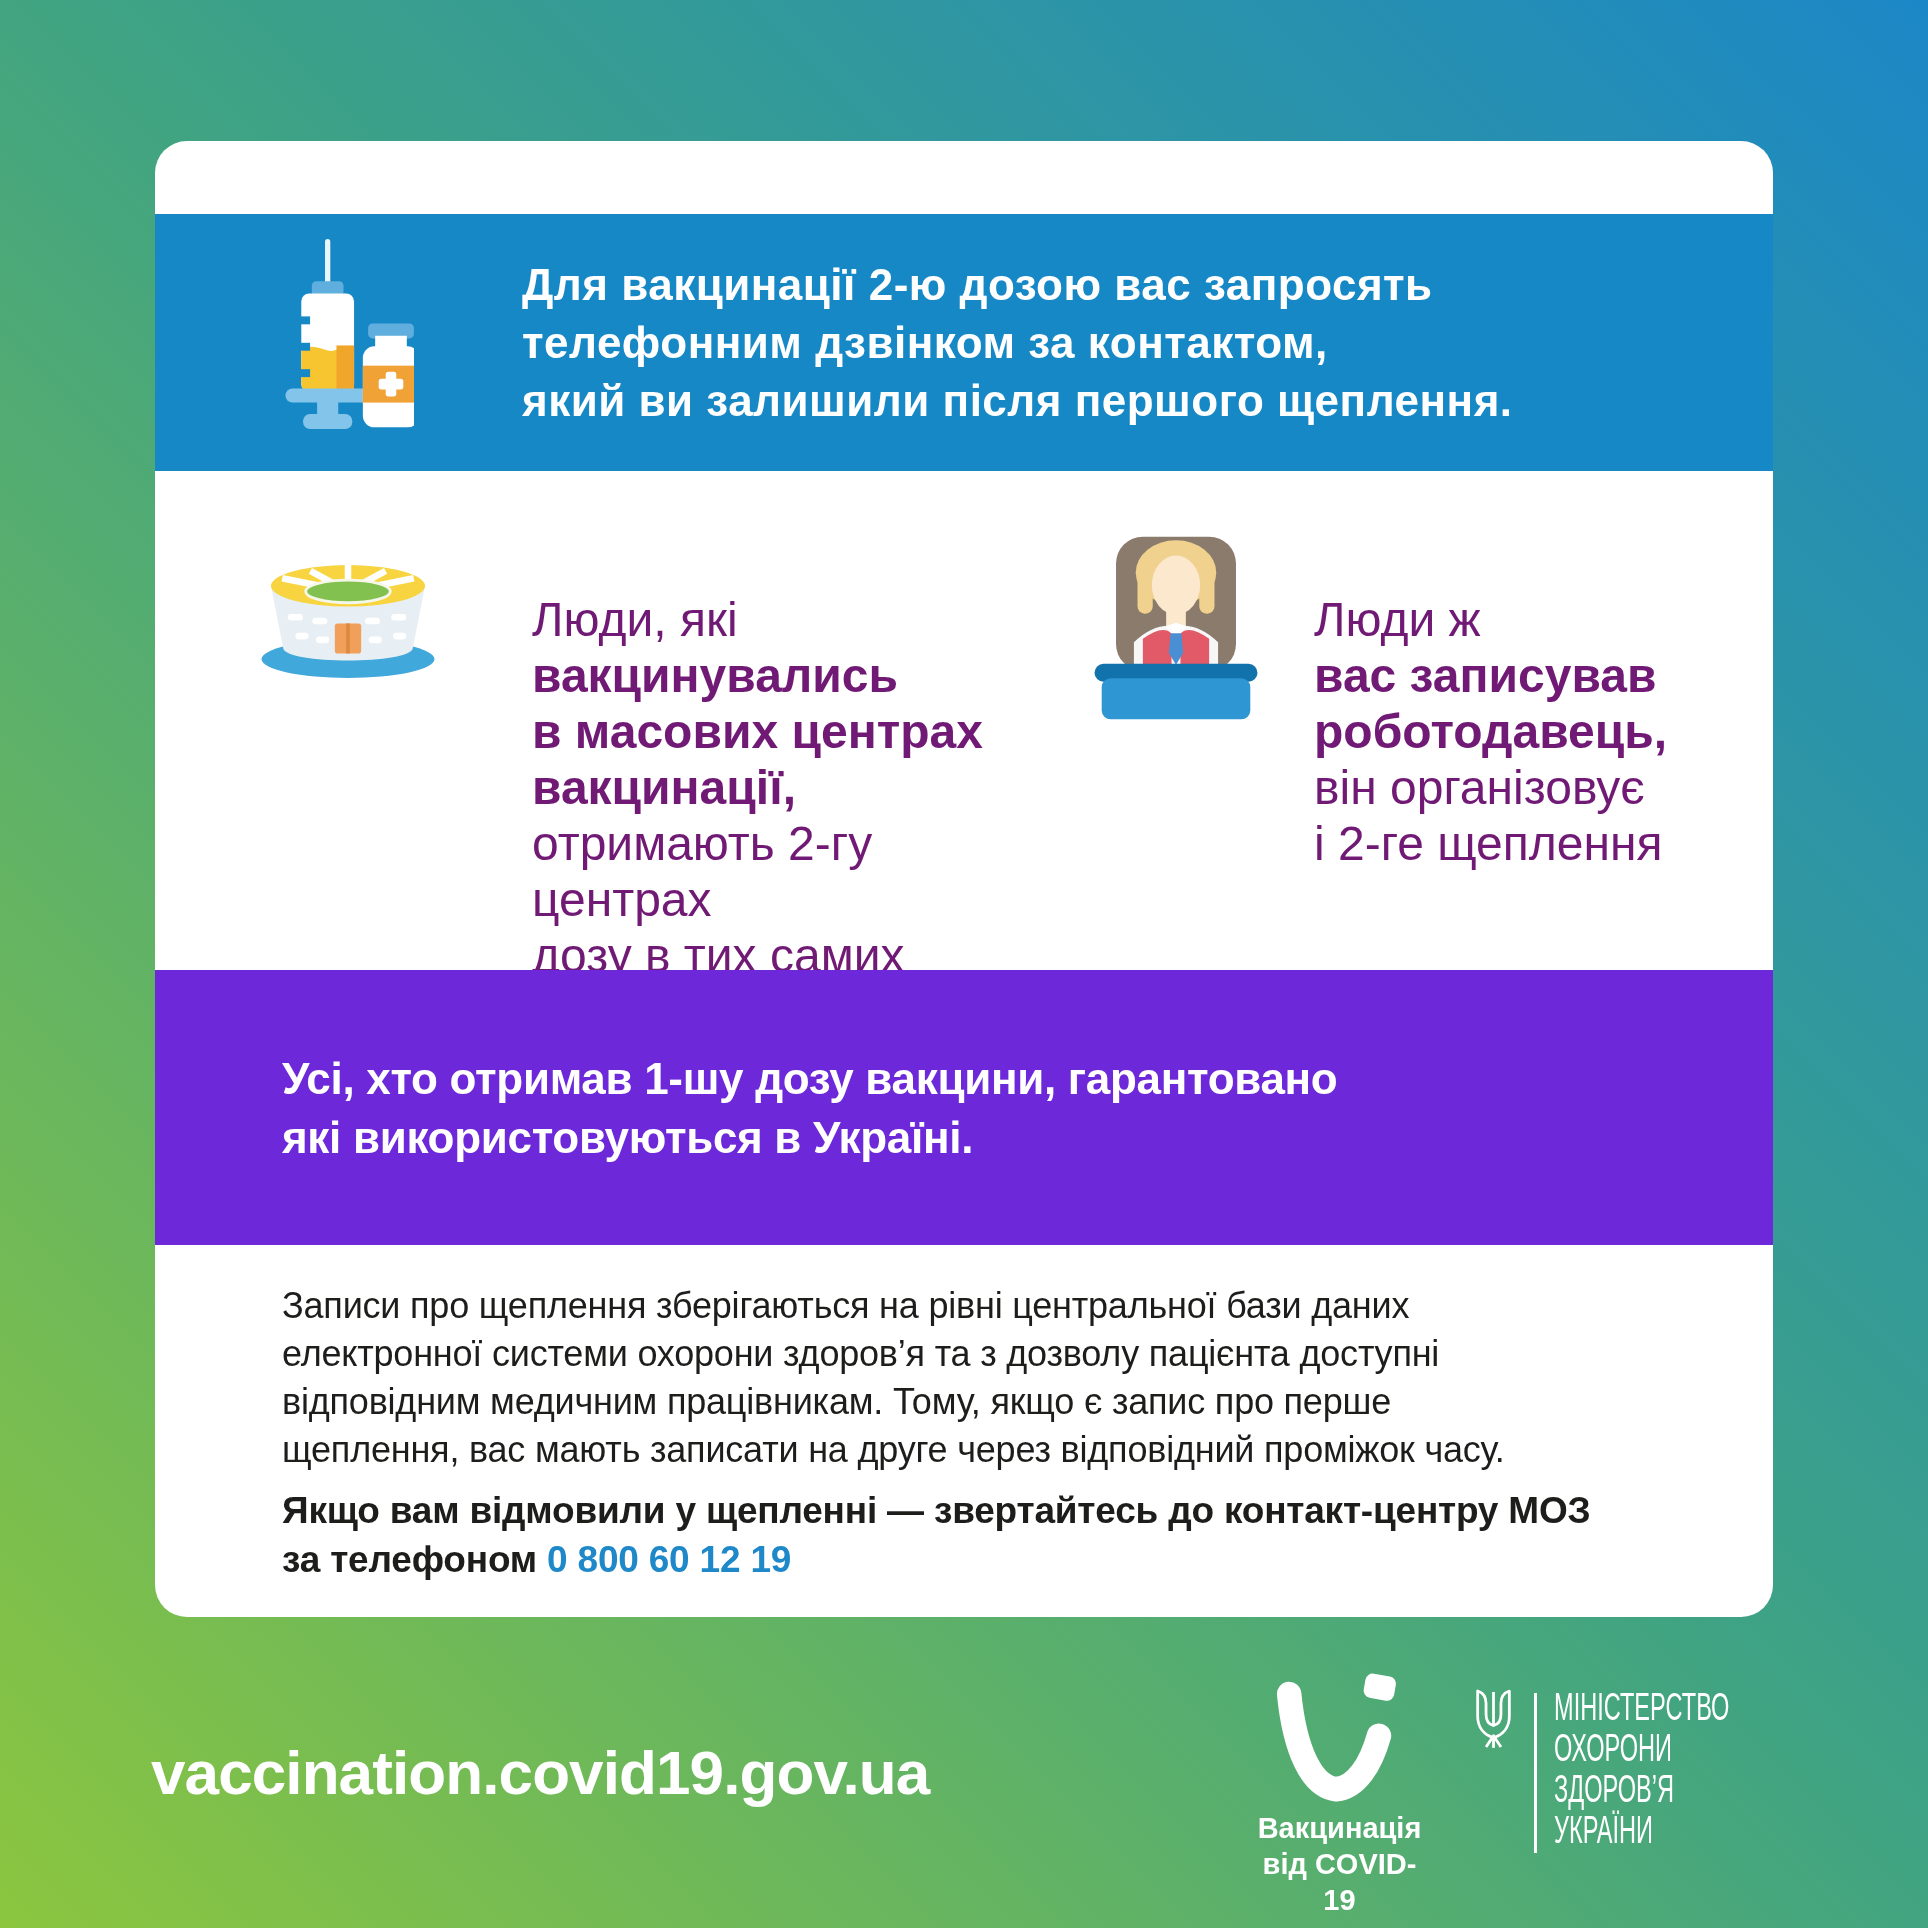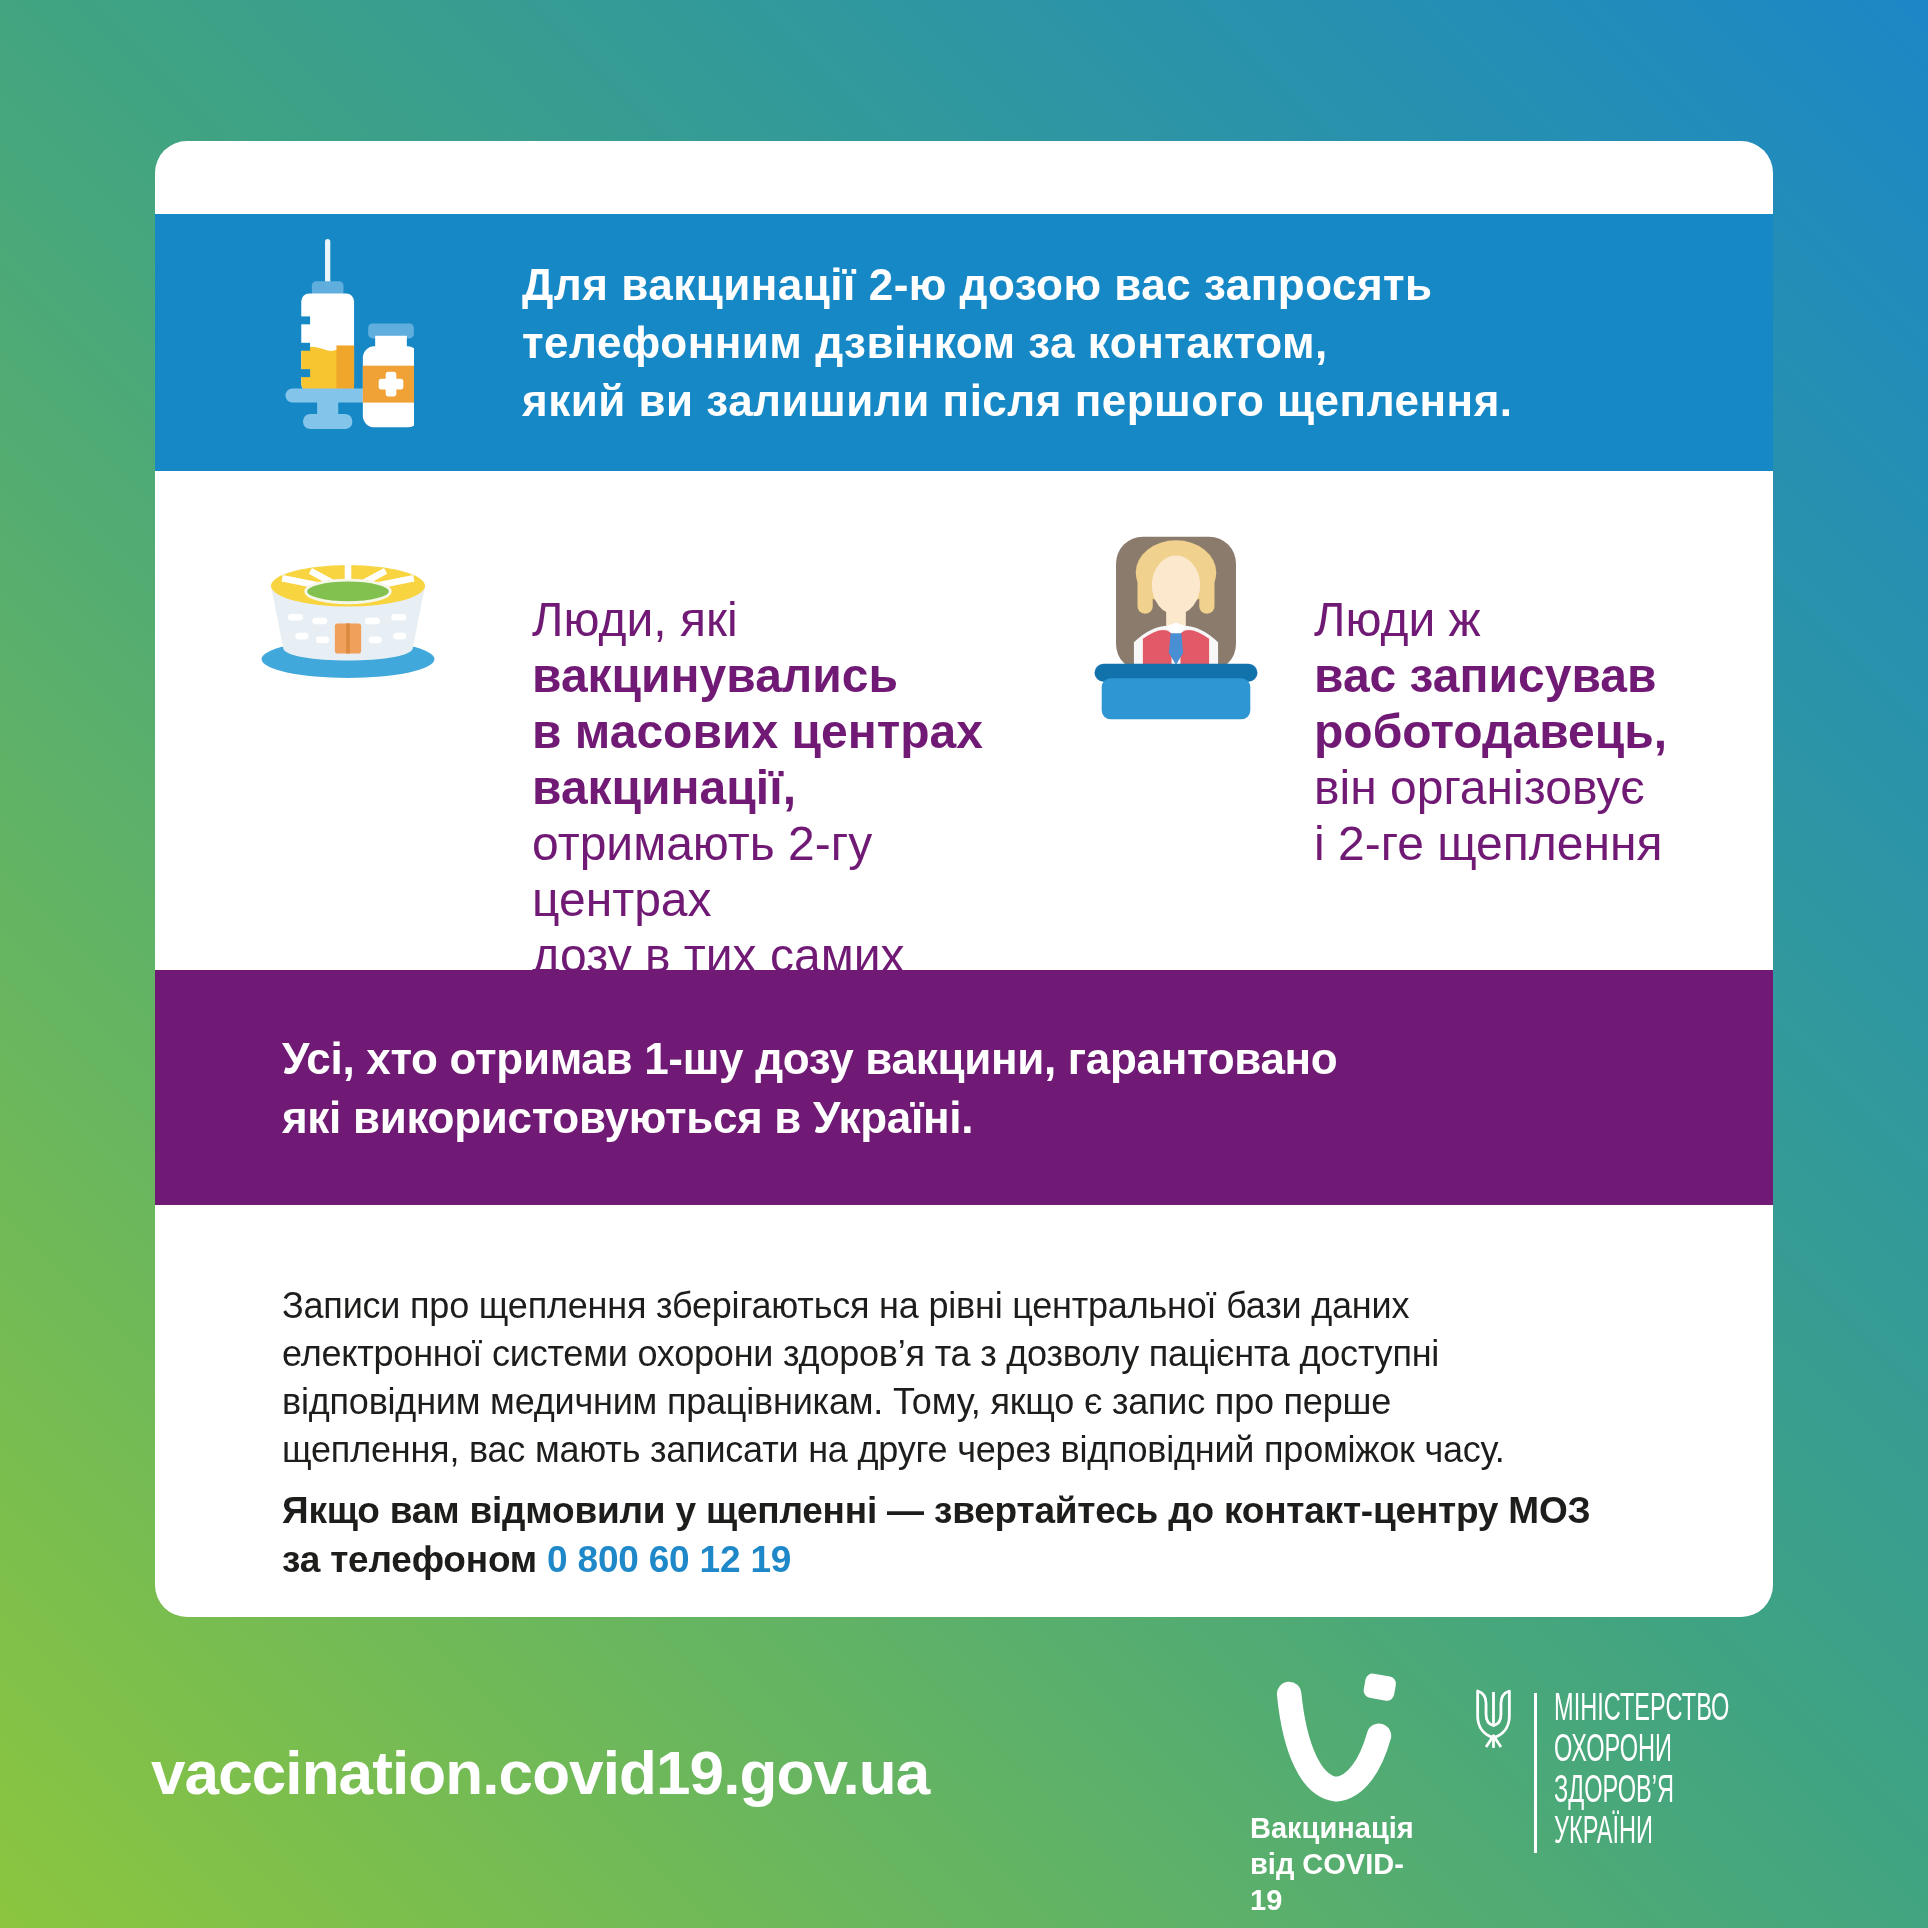--- a/index.html
+++ b/index.html
@@ -16,35 +16,35 @@
                 font-size:44px;line-height:58px;letter-spacing:0.5px;}
   .syringe-wrap{position:absolute;left:118px;top:24.5px;}
   
   .colicon-stadium{position:absolute;left:99px;top:407px;}
   .coltext-left{position:absolute;left:377px;top:403px;}
   .colicon-person{position:absolute;left:927px;top:390px;}
   .coltext-right{position:absolute;left:1159px;top:403px;}
   .coltext{color:#701a75;font-size:48px;line-height:56px;margin-top:48px;}
   .coltext .b{font-weight:bold;}
   
-  .band-green{position:absolute;left:0;top:829px;width:100%;height:235px;
-              background:#701a75;display:flex;flex-direction:column;justify-content:center;}
+  .band-green{position:absolute;left:0;top:829px;width:100%;height:275px;
+              background:#6d28d9;display:flex;flex-direction:column;justify-content:center;}
   .banner-lines{margin-left:127px;color:#ffffff;font-weight:bold;
                 font-size:44px;line-height:59px;letter-spacing:-0.3px;}
   
   .paragraph{position:absolute;left:127px;top:1141px;color:#1D1D1B;
              font-size:36px;line-height:48px;letter-spacing:-0.2px;}
   .contact{position:absolute;left:127px;top:1345px;color:#1D1D1B;
            font-weight:bold;font-size:37px;line-height:49px;letter-spacing:-0.2px;}
   .phone{color:#1E88C9;}
   
   .site-url{position:absolute;left:151px;top:1737px;color:#ffffff;
             font-weight:bold;font-size:62px;letter-spacing:-0.9px;}
   .vlogo{position:absolute;left:1271px;top:1672px;}
-  .vcaption{position:absolute;left:1250px;top:1810px;width:179px;text-align:left;
+  .vcaption{position:absolute;left:1250px;top:1810px;width:179px;text-align:center;
             color:#ffffff;font-weight:bold;font-size:29px;line-height:36px;}
   .trident{position:absolute;left:1473px;top:1688px;}
   .sepline{position:absolute;left:1534px;top:1693px;width:2.8px;height:160px;background:#ffffff;}
   .ministry{position:absolute;left:1554px;top:1687px;color:#ffffff;
             font-size:38px;line-height:41px;font-weight:normal;
             transform:scaleX(.62);transform-origin:left top;white-space:nowrap;}
 </style>
 </head>
 <body>
 

